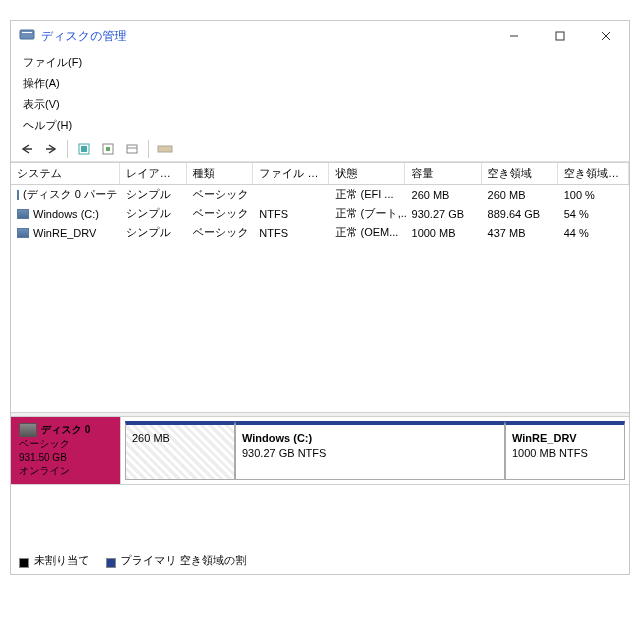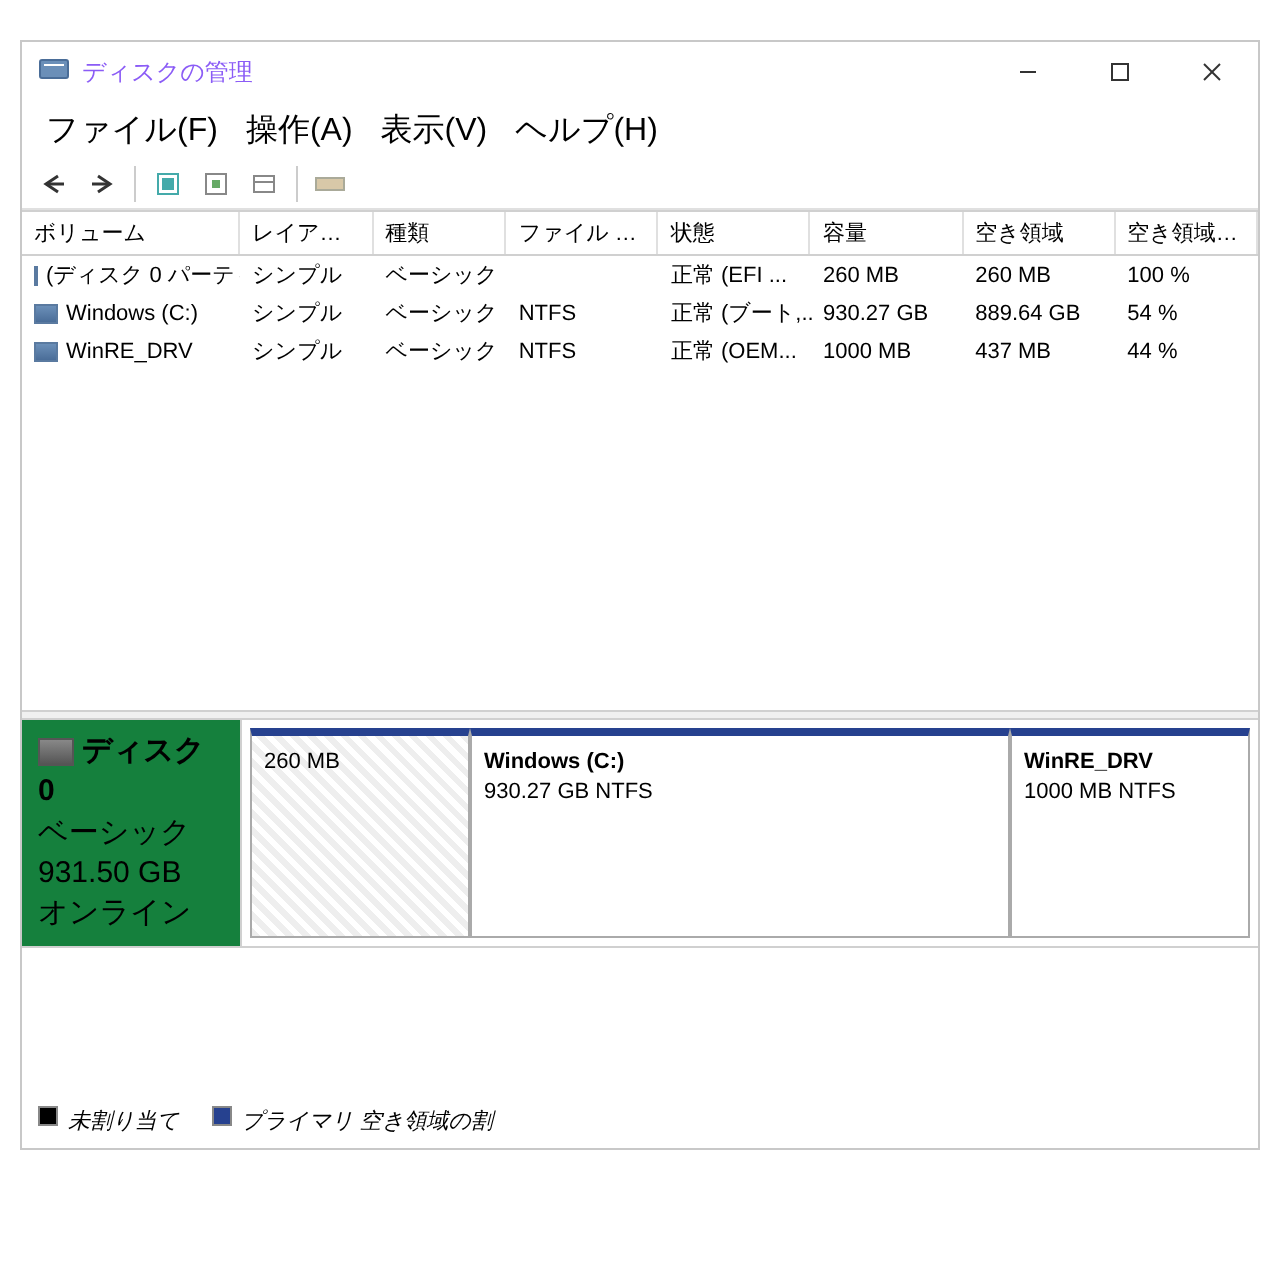--- a/index.html
+++ b/index.html
@@ -1,45 +1,45 @@
 <!DOCTYPE html>
 <html><head>
 <meta charset="utf-8">
 <style>
   * { box-sizing: border-box; font-family: "Yu Gothic UI", "Meiryo", sans-serif; }
   body { margin: 0; background: #fff; width: 640px; height: 640px; overflow: hidden; }
   .frame { position: absolute; left: 10px; top: 20px; width: 620px; height: 555px; border: 1px solid #c8c8c8; background: #fff; }
   .titlebar { height: 30px; display: flex; align-items: center; }
   .titlebar .icon { margin: 0 6px 0 8px; }
-  .title { font-size: 12px; color: #8b5cf6; flex: 1; }
+  .title { font-size: 12px; color: #1d4ed8; flex: 1; }
   .winbtns { display: flex; }
   .winbtn { width: 46px; height: 30px; display: flex; align-items: center; justify-content: center; font-size: 12px; color: #444; }
-  .menubar { display: flex; gap: 2px; padding: 2px 6px; font-size: 16px; }
+  .menubar { display: flex; gap: 2px; padding: 2px 6px; font-size: 11px; flex-direction: column; }
   .menuitem { padding: 2px 6px; }
   .toolbar { display: flex; align-items: center; gap: 4px; padding: 2px 6px; border-bottom: 1px solid #e0e0e0; }
   .tbtn { width: 20px; height: 20px; display: flex; align-items: center; justify-content: center; border: 1px solid transparent; }
   .tbtn svg { display: block; }
   .sep { width: 1px; height: 18px; background: #ccc; margin: 0 2px; }
   .listhdr { display: flex; border-top: 1px solid #d0d0d0; border-bottom: 1px solid #d0d0d0; font-size: 11px; background: #fff; }
   .hcell { border-right: 1px solid #e0e0e0; padding: 3px 6px; white-space: nowrap; overflow: hidden; text-overflow: ellipsis; }
   .rows { font-size: 11px; }
   .row { display: flex; padding: 1px 0; }
   .rcell { padding: 1px 6px; white-space: nowrap; overflow: hidden; text-overflow: ellipsis; display: flex; align-items: center; }
   .volico { width: 12px; height: 10px; background: linear-gradient(#6b8fb8,#4a6d98); border: 1px solid #5a7aa0; margin-right: 4px; }
   .mid-splitter { height: 5px; background: #f0f0f0; border-top: 1px solid #d0d0d0; border-bottom: 1px solid #d0d0d0; cursor: ns-resize; }
   .graphical { display: flex; border-bottom: 1px solid #d0d0d0; }
-  .diskhdr { width: 110px; padding: 6px 8px; font-size: 15px; line-height: 1.35; border-right: 1px solid #d0d0d0; background:#15803d; }
+  .diskhdr { width: 110px; padding: 6px 8px; font-size: 10px; line-height: 1.35; border-right: 1px solid #d0d0d0; background:#be185d; }
   .diskhdr .dicon { width: 18px; height: 14px; background: linear-gradient(#888,#555); display:inline-block; vertical-align:middle; margin-right:4px; border:1px solid #555;}
   .parts { flex: 1; display: flex; padding: 4px; gap: 0; }
   .part { border: 1px solid #aaa; border-top: 4px solid #26418f; font-size: 11px; padding: 6px; line-height: 1.35; overflow:hidden;}
   .part.hatch { background: repeating-linear-gradient(45deg, #eee, #eee 3px, #fff 3px, #fff 6px); }
   .part b { font-weight: 600; }
   .blank { flex:1; }
   .legend { position: absolute; left: 8px; bottom: 6px; font-size: 11px; display: flex; gap: 16px; align-items: center; }
-  .lg { display:flex; align-items:flex-start; gap:5px;font-style:italic;}
+  .lg { display:flex; align-items:flex-end; gap:5px;}
   .sw { width:10px; height:10px; border:1px solid #888; }
   .sw.black { background:#000; }
   .sw.blue { background:#26418f; }
   
   .c0{width:115px}.c1{width:70px}.c2{width:70px}.c3{width:80px}.c4{width:80px}.c5{width:80px}.c6{width:80px}.c7{width:75px}
 </style>
 </head>
 <body>
 
 <div class="frame">
@@ -113,21 +113,21 @@
       </div>
     <div class="sep"></div>
     <div class="tbtn">
         <svg width="16" height="10">
           <rect x="1" y="2" width="14" height="6" fill="#d8c8a8" stroke="#aa9"></rect>
         </svg>
       </div>
   </div>
 
   <div class="listhdr">
-    <div class="hcell c0">ボリューム</div>
+    <div class="hcell c0">システム</div>
     <div class="hcell c1">レイアウト</div>
     <div class="hcell c2">種類</div>
     <div class="hcell c3">ファイル システム</div>
     <div class="hcell c4">状態</div>
     <div class="hcell c5">容量</div>
     <div class="hcell c6">空き領域</div>
     <div class="hcell c7">空き領域の割...</div>
   </div>
 
   <div class="rows">

